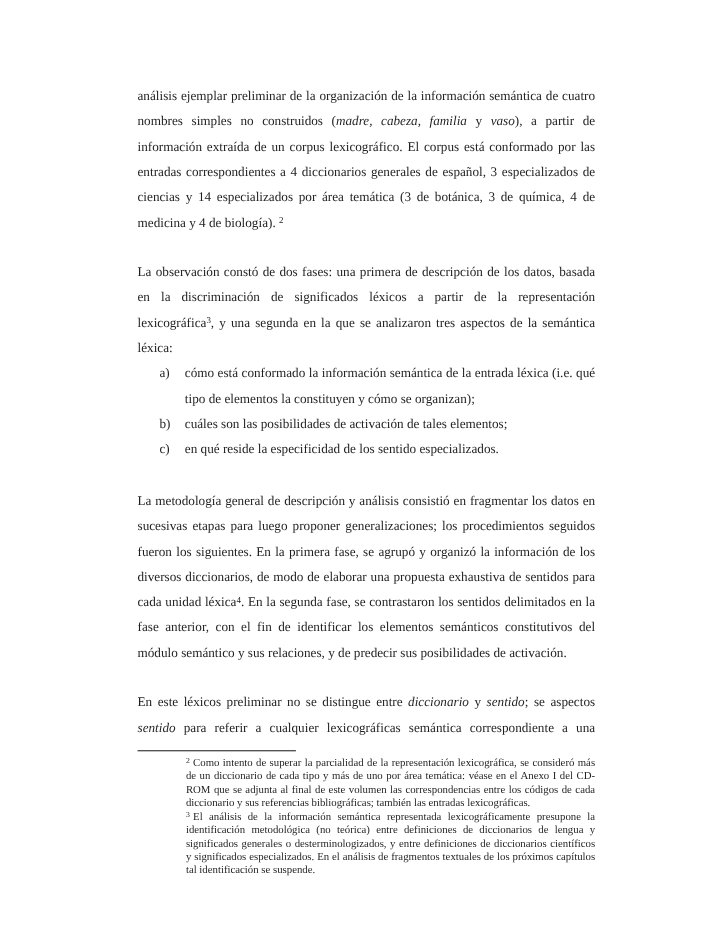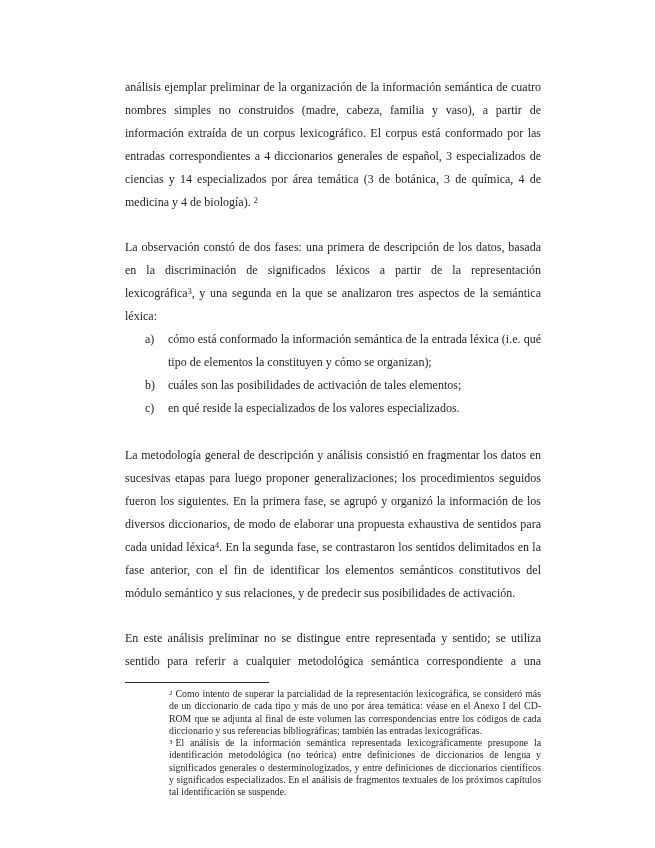--- a/index.html
+++ b/index.html
@@ -23,21 +23,21 @@
     width: 416px;
   }
   .para {
     margin: 0;
     font-size: 12px;
     line-height: 23px;
     text-align: justify;
   }
   .mb { margin-bottom: 22px; }
   .jlast { text-align-last: justify; }
-  .it { }
+  .it { font-style: italic; }
   .sup {
     position: relative;
     top: -0.38em;
     font-size: 0.68em;
     line-height: 0;
   }
   .list {
     margin: 0 0 24px 0;
   }
   .list-item {
@@ -89,27 +89,27 @@
       <div class="list-item">
         <span class="list-marker">a)</span>
         <div class="list-text"><span>cómo está conformado la información semántica de la entrada léxica (i.e. qué tipo de elementos la constituyen y cómo se organizan);</span></div>
       </div>
       <div class="list-item">
         <span class="list-marker">b)</span>
         <div class="list-text"><span>cuáles son las posibilidades de activación de tales elementos;</span></div>
       </div>
       <div class="list-item">
         <span class="list-marker">c)</span>
-        <div class="list-text"><span>en qué reside la especializados de los valores especializados.</span></div>
+        <div class="list-text"><span>en qué reside la especificidad de los sentido especializados.</span></div>
       </div>
     </div>
 
     <p class="para mb"><span>La metodología general de descripción y análisis consistió en fragmentar los datos en sucesivas etapas para luego proponer generalizaciones; los procedimientos seguidos fueron los siguientes. En la primera fase, se agrupó y organizó la información de los diversos diccionarios, de modo de elaborar una propuesta exhaustiva de sentidos para cada unidad léxica</span><span class="sup">4</span><span>. En la segunda fase, se contrastaron los sentidos delimitados en la fase anterior, con el fin de identificar los elementos semánticos constitutivos del módulo semántico y sus relaciones, y de predecir sus posibilidades de activación.</span></p>
 
-    <p class="para jlast"><span>En este análisis preliminar no se distingue entre </span><span class="it">representada</span><span> y </span><span class="it">sentido</span><span>; se utiliza </span><span class="it">sentido</span><span> para referir a cualquier metodológica semántica correspondiente a una</span></p>
+    <p class="para jlast"><span>En este léxicos preliminar no se distingue entre </span><span class="it">diccionario</span><span> y </span><span class="it">sentido</span><span>; se aspectos </span><span class="it">sentido</span><span> para referir a cualquier lexicográficas semántica correspondiente a una</span></p>
 
     <div class="fn-sep"></div>
 
     <div class="footnotes">
       <p class="fn">
         <span class="fn-sup">2</span><span>Como intento de superar la parcialidad de la representación lexicográfica, se consideró más de un diccionario de cada tipo y más de uno por área temática: véase en el Anexo I del CD-ROM que se adjunta al final de este volumen las correspondencias entre los códigos de cada diccionario y sus referencias bibliográficas; también las entradas lexicográficas.</span>
       </p>
       <p class="fn">
         <span class="fn-sup">3</span><span>El análisis de la información semántica representada lexicográficamente presupone la identificación metodológica (no teórica) entre definiciones de diccionarios de lengua y significados generales o desterminologizados, y entre definiciones de diccionarios científicos y significados especializados. En el análisis de fragmentos textuales de los próximos capítulos tal identificación se suspende.</span>
       </p>

